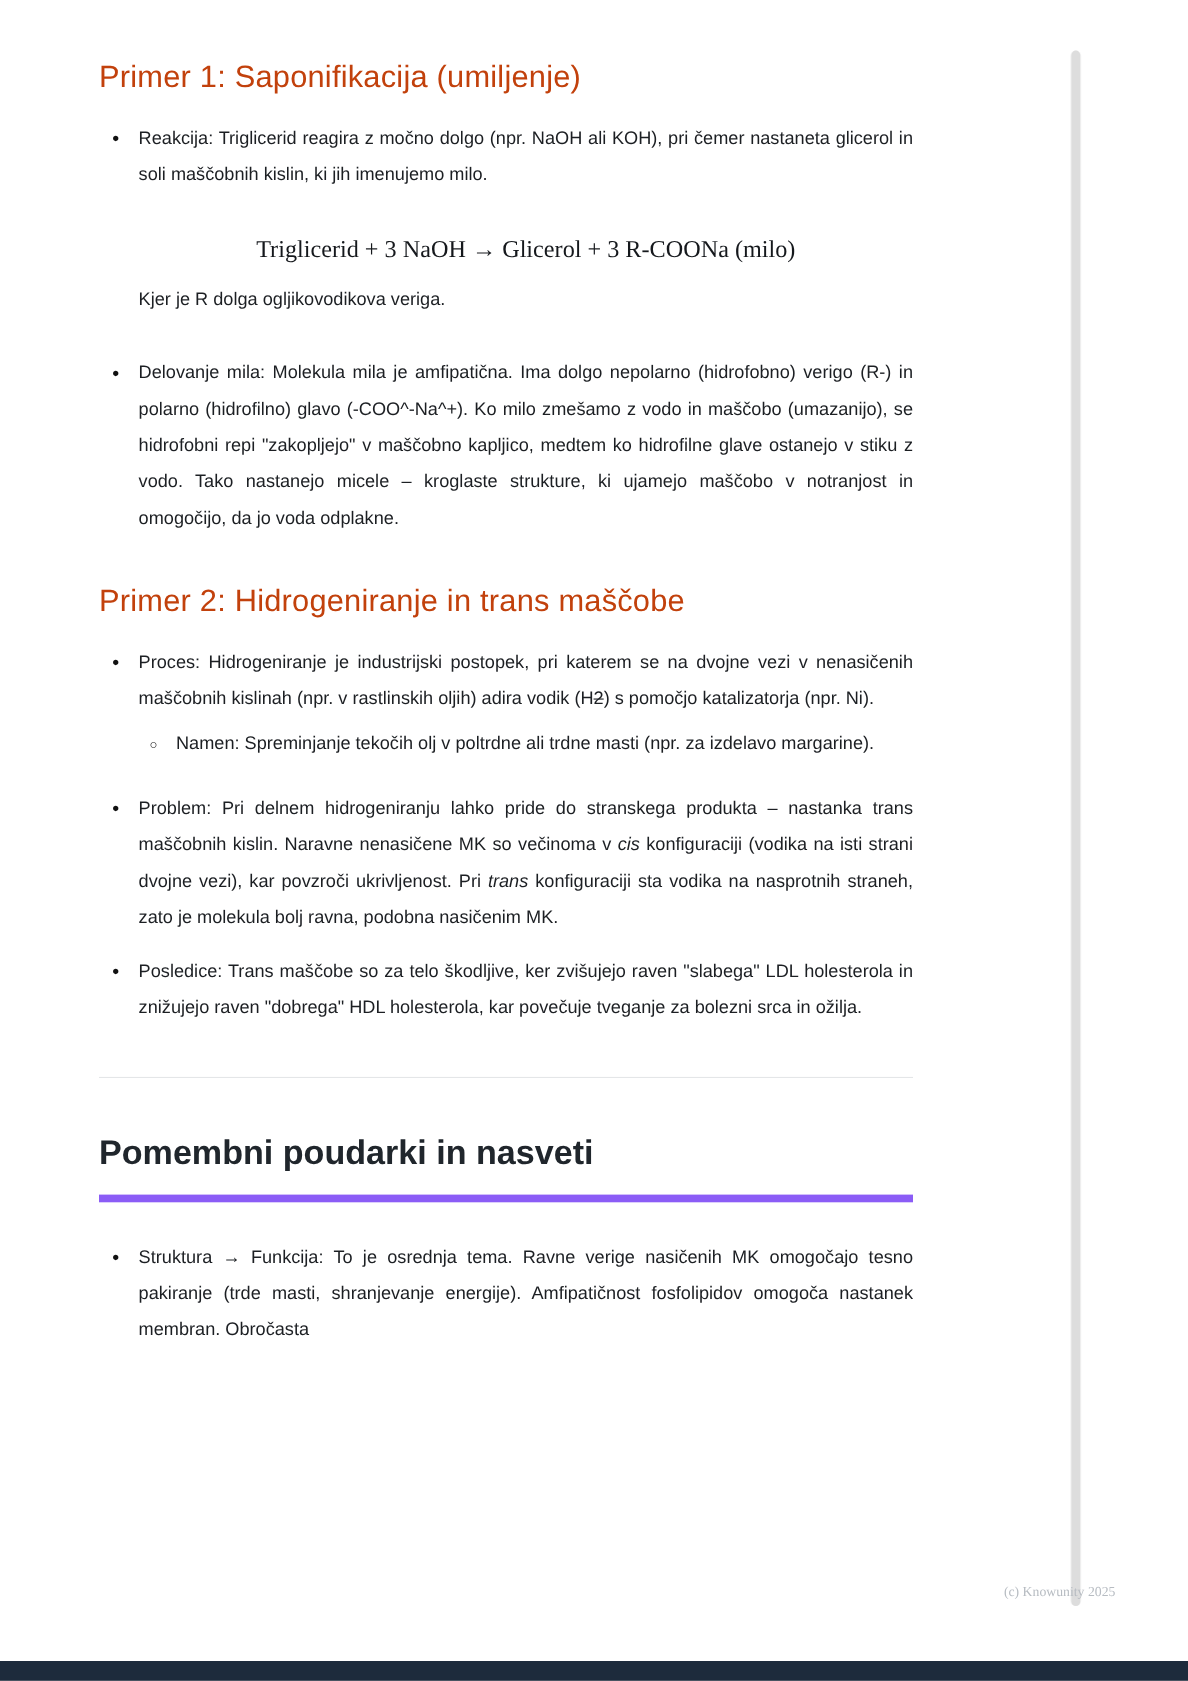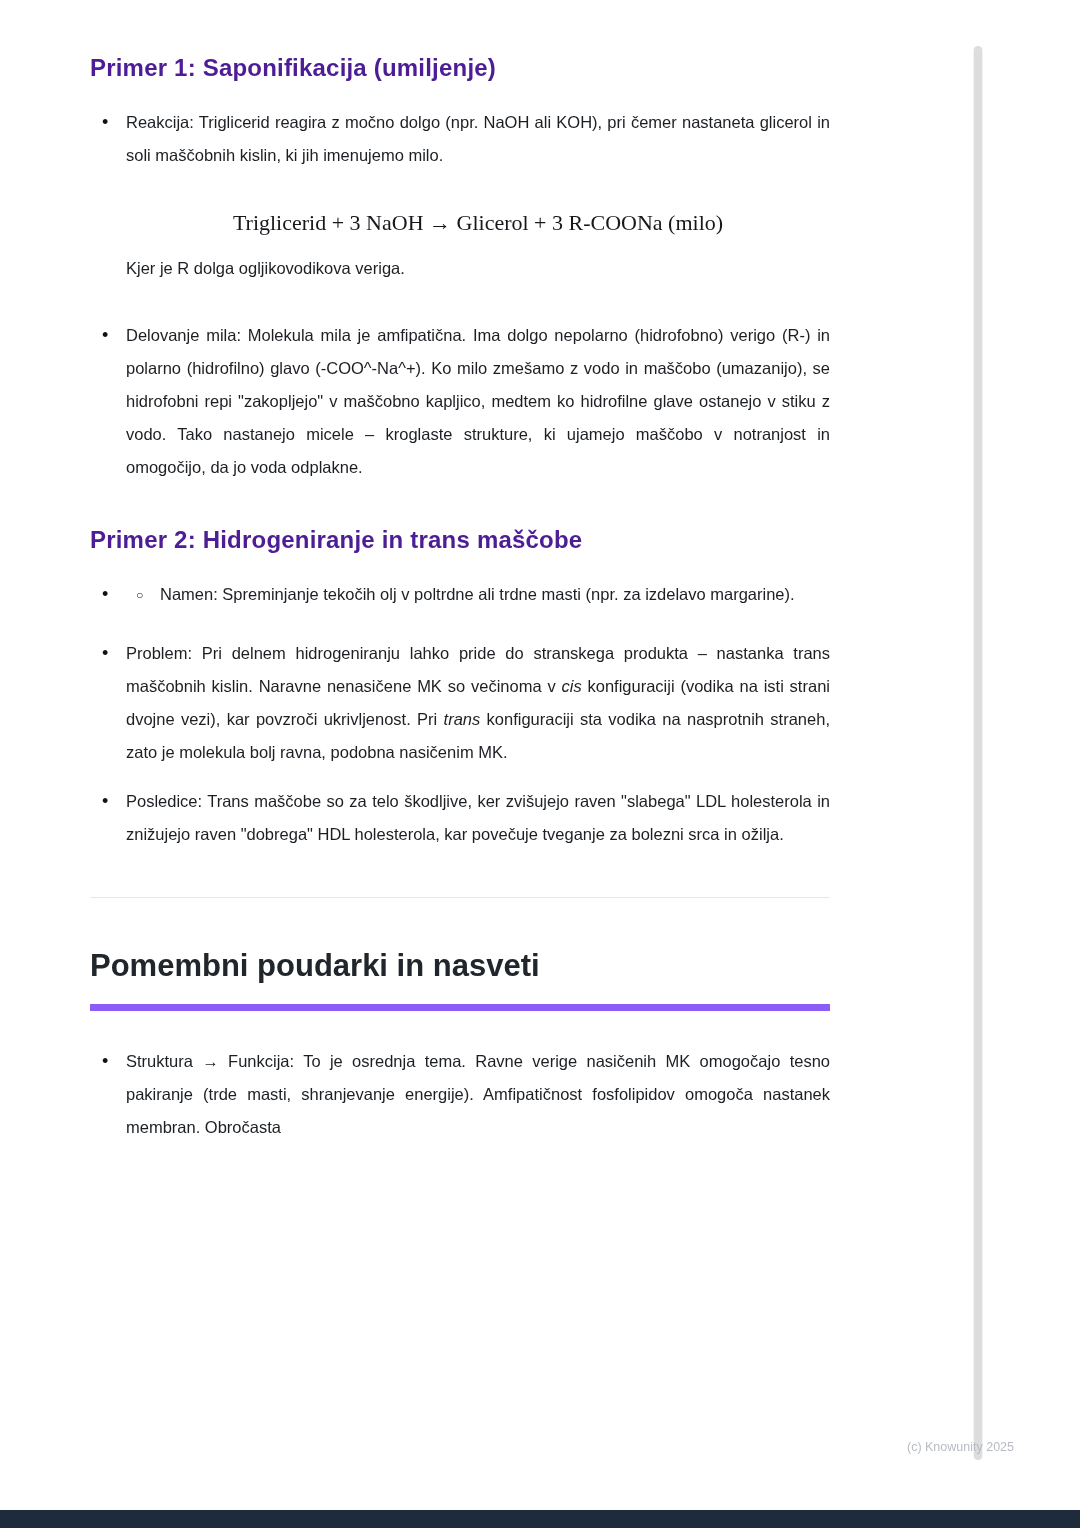--- a/index.html
+++ b/index.html
@@ -6,21 +6,21 @@
   body{
     width:1080px;height:1528px;position:relative;overflow:hidden;
     background:#ffffff;
     font-family:"Liberation Sans","DejaVu Sans",sans-serif;
     color:#1c1f23;
   }
   .content{
     position:absolute;left:90px;top:0;width:740px;
   }
   h2.section-heading{
-    font-size:24px;font-weight:700;color:#4c1d95;
+    font-size:28px;font-weight:400;color:#c2410c;
     margin:54px 0 0 0;letter-spacing:.2px;
   }
   h1.big-heading{
     font-size:31px;font-weight:700;color:#20262c;
     margin:50px 0 0 0;padding-bottom:20px;
     border-bottom:7px solid #8b5cf6;
   }
   p.body-text{
     font-size:16.5px;line-height:33px;margin:22px 0 0 0;
     text-align:justify;color:#1c1f23;
@@ -56,21 +56,21 @@
     margin:16px 0 0 36px;font-size:16.5px;line-height:33px;color:#1c1f23;
   }
   hr.divider{
     border:none;border-top:1px solid #e4e6e8;margin:46px 0 0 0;
   }
   strong{font-weight:400;}
   em{font-style:italic;}
   del{text-decoration:line-through;}
   .footer-credit{
     position:absolute;right:66px;top:1440px;
-    font-size:12.5px;color:#b7bcc2;z-index:3;
+    font-size:12.5px;color:#b7bcc2;z-index:3;font-family:Liberation Serif, serif;
   }
   .scrollbar-track{
     position:absolute;left:973px;top:46px;width:10px;height:1414px;
     background:#f3f3f3;border-radius:5px;z-index:1;
   }
   .scrollbar-thumb{
     position:absolute;left:1px;top:0;width:8px;height:1414px;
     background:#dddddd;border-radius:4px;
   }
   .bottom-bar{
@@ -95,20 +95,21 @@
   <div class="eq-note">Kjer je R dolga ogljikovodikova veriga.</div>
 
   <ul class="bullet-list" style="margin-top:34px;">
     <li><strong>Delovanje mila</strong><span>: Molekula mila je amfipatična. Ima dolgo nepolarno (hidrofobno) verigo (R-) in polarno (hidrofilno) glavo (-COO^-Na^+). Ko milo zmešamo z vodo in maščobo (umazanijo), se hidrofobni repi "zakopljejo" v maščobno kapljico, medtem ko hidrofilne glave ostanejo v stiku z vodo. Tako nastanejo </span><strong>micele</strong><span> – kroglaste strukture, ki ujamejo maščobo v notranjost in omogočijo, da jo voda odplakne.</span></li>
   </ul>
 
   <h2 class="section-heading" style="margin-top:42px;">Primer 2: Hidrogeniranje in trans maščobe</h2>
 
   <ul class="bullet-list">
     <li>
+      <span><strong>Proces</strong><span>: Hidrogeniranje je industrijski postopek, pri katerem se na dvojne vezi v nenasičenih maščobnih kislinah (npr. v rastlinskih oljih) adira vodik (H</span><del>2</del><span>) s pomočjo katalizatorja (npr. Ni).</span></span>
       <ul class="sub-list">
         <li>Namen: Spreminjanje tekočih olj v poltrdne ali trdne masti (npr. za izdelavo margarine).</li>
       </ul>
     </li>
     <li style="margin-top:26px;"><strong>Problem</strong><span>: Pri delnem hidrogeniranju lahko pride do stranskega produkta – nastanka </span><strong>trans maščobnih kislin</strong><span>. Naravne nenasičene MK so večinoma v </span><em>cis</em><span> konfiguraciji (vodika na isti strani dvojne vezi), kar povzroči ukrivljenost. Pri </span><em>trans</em><span> konfiguraciji sta vodika na nasprotnih straneh, zato je molekula bolj ravna, podobna nasičenim MK.</span></li>
     <li style=""><strong>Posledice</strong><span>: Trans maščobe so za telo škodljive, ker zvišujejo raven "slabega" LDL holesterola in znižujejo raven "dobrega" HDL holesterola, kar povečuje tveganje za bolezni srca in ožilja.</span></li>
   </ul>
 
   <hr class="divider">
 

